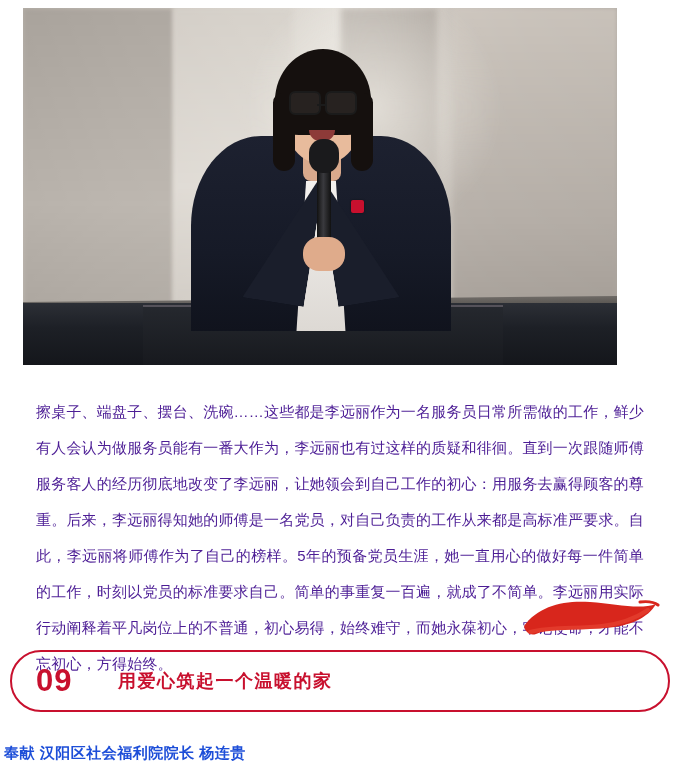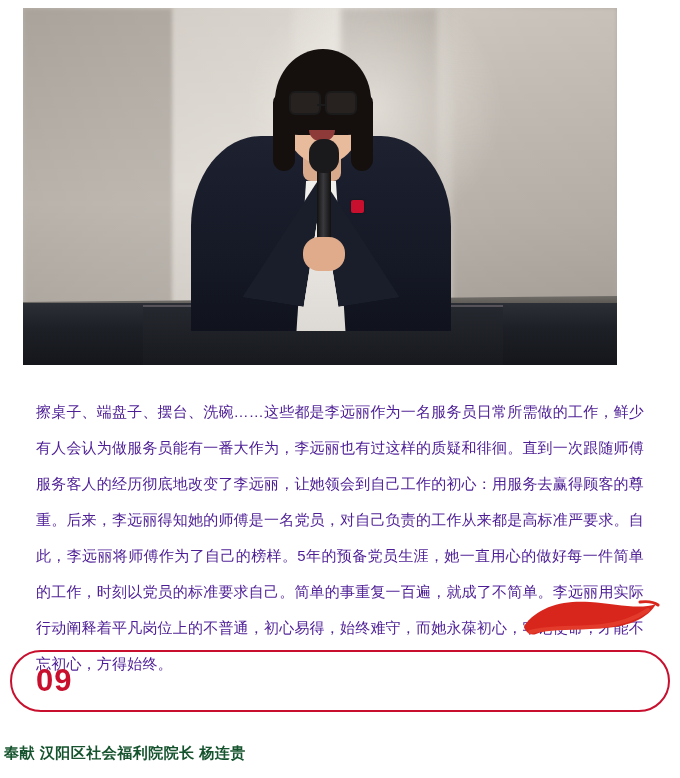--- a/index.html
+++ b/index.html
@@ -335,21 +335,21 @@
   }
 
   
   .byline {
     position: absolute;
     left: 4px;
     top: 740px;
     width: 660px;
     font-size: 15px;
     font-weight: bold;
-    color: #14532d;
+    color: #1d4ed8;
     letter-spacing: .5px;
     line-height: 26px;
   }
 </style>
 </head>
 <body>
 
 <div class="photo-block">
   <div class="photo">
     <div class="bg-wall"></div>
@@ -393,15 +393,16 @@
   <svg width="140" height="46" viewBox="0 0 140 46" xmlns="http://www.w3.org/2000/svg">
     <path d="M4 30 C18 10, 44 4, 70 6 C96 8, 120 14, 136 8 C128 22, 110 30, 86 32 C62 34, 34 30, 16 38 C10 40, 5 36, 4 30 Z" fill="#d8261c"></path>
     <path d="M10 36 C30 30, 58 33, 82 30 C100 28, 116 22, 128 14" stroke="#e23a2b" stroke-width="4" fill="none" stroke-linecap="round"></path>
     <path d="M120 6 C128 5, 134 6, 138 9" stroke="#d8261c" stroke-width="3" fill="none" stroke-linecap="round"></path>
   </svg>
 </div>
 
 <div class="section">
   <div class="section-box"></div>
   <div class="section-num">09</div>
+  <div class="section-title">用爱心筑起一个温暖的家</div>
 </div>
 
 <div class="byline">奉献 汉阳区社会福利院院长 杨连贵</div>
 
 </body></html>

